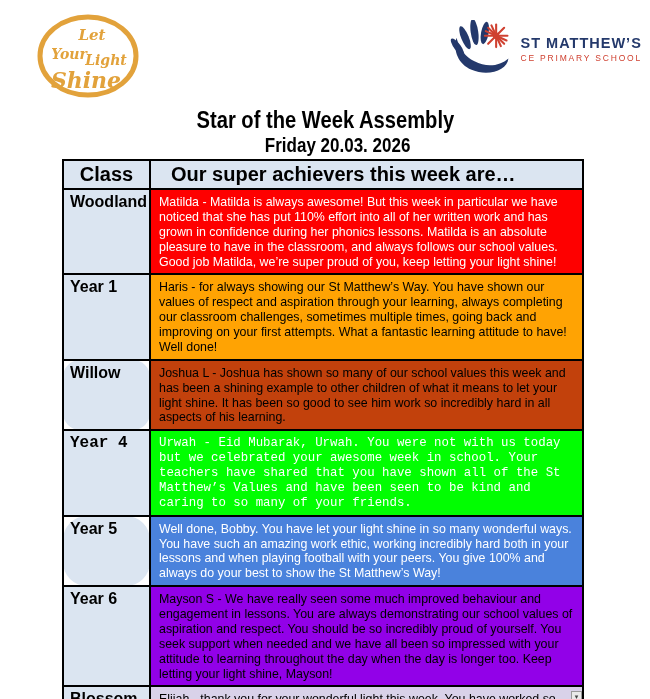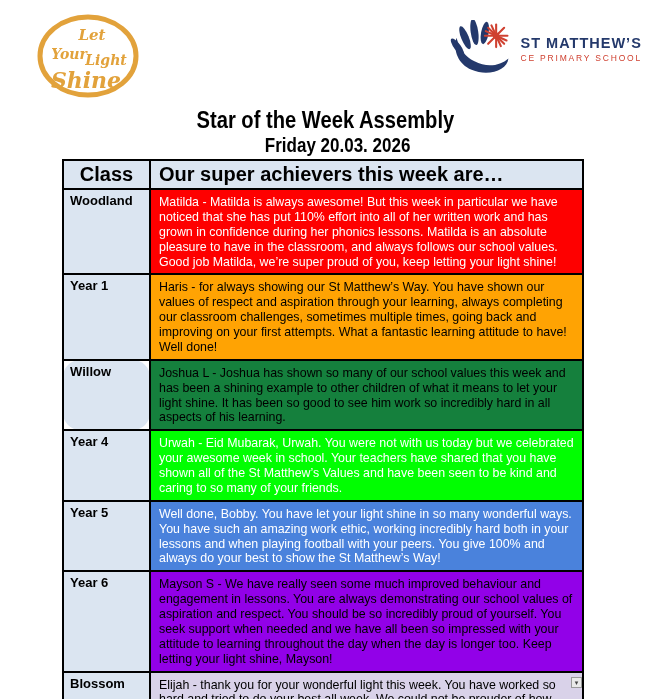--- a/index.html
+++ b/index.html
@@ -30,23 +30,23 @@
   table.star-table {
     position:absolute; left:62px; top:159px; width:522px;
     border-collapse:collapse; table-layout:fixed;
   }
   .star-table td, .star-table th { border:2px solid #000; vertical-align:top; }
   .star-table col.c-class { width:87px; }
   th.h-class {
     font-size:20px; font-weight:bold; text-align:center; vertical-align:middle; padding:2px 0;
   }
   th.h-achievers {
-    font-size:20px; font-weight:bold; text-align:left; vertical-align:middle; padding:2px 0 2px 8px;
+    font-size:20px; font-weight:bold; text-align:left; vertical-align:middle; padding:2px 0 2px 20px;
   }
-  td.class-cell { font-size:13px; font-weight:bold; padding:3px 4px 19px 6px; }
+  td.class-cell { font-size:16px; font-weight:bold; padding:3px 4px 19px 6px; }
   td.msg-cell { font-size:12.4px; line-height:1.2; padding:5px 7px 4px 8px; position:relative; }
   .dd-marker {
     position:absolute; top:4px; right:0px; width:11px; height:11px;
     background:#e9e9e9; border:1px solid #9a9a9a; font-size:7px; line-height:9px;
     text-align:center; color:#444; cursor:default;
   }
 </style>
 </head>
 <body>
 
@@ -114,30 +114,30 @@
     <td class="msg-cell" style="background-color: rgb(254, 0, 0); color: rgb(255, 255, 255);">Matilda - Matilda is always awesome! But this week in particular we have noticed that she has put 110% effort into all of her written work and has grown in confidence during her phonics lessons. Matilda is an absolute pleasure to have in the classroom, and always follows our school values. Good job Matilda, we’re super proud of you, keep letting your light shine!</td>
   </tr>
 
   <tr style="height:73px;">
     <td class="class-cell" style="background-color: rgb(219, 229, 241);">Year 1</td>
     <td class="msg-cell" style="background-color: rgb(255, 163, 3); color: rgb(0, 0, 0);">Haris - for always showing our St Matthew’s Way. You have shown our values of respect and aspiration through your learning, always completing our classroom challenges, sometimes multiple times, going back and improving on your first attempts. What a fantastic learning attitude to have! Well done!</td>
   </tr>
 
   <tr style="height:52px;">
     <td class="class-cell" style="background-color: rgb(219, 229, 241); border-radius: 17px;">Willow</td>
-    <td class="msg-cell" style="background-color: #15803d; color: rgb(0, 0, 0); margin-left: 24px;">Joshua L - Joshua has shown so many of our school values this week and has been a shining example to other children of what it means to let your light shine. It has been so good to see him work so incredibly hard in all aspects of his learning.</td>
+    <td class="msg-cell" style="background-color: #c2410c; color: rgb(0, 0, 0); margin-left: 24px;">Joshua L - Joshua has shown so many of our school values this week and has been a shining example to other children of what it means to let your light shine. It has been so good to see him work so incredibly hard in all aspects of his learning.</td>
   </tr>
 
-  <tr style="height:53px;">
+  <tr style="height:53px;font-family:Liberation Mono, monospace;">
     <td class="class-cell" style="background-color: rgb(219, 229, 241);">Year 4</td>
     <td class="msg-cell" style="background-color: rgb(1, 254, 1); color: rgb(255, 255, 255);">Urwah - Eid Mubarak, Urwah. You were not with us today but we celebrated your awesome week in school. Your teachers have shared that you have shown all of the St Matthew’s Values and have been seen to be kind and caring to so many of your friends.</td>
   </tr>
 
   <tr style="height:62px;">
-    <td class="class-cell" style="background-color: rgb(219, 229, 241);">Year 5</td>
+    <td class="class-cell" style="background-color: rgb(219, 229, 241); border-radius: 24px;">Year 5</td>
     <td class="msg-cell" style="background-color: rgb(74, 130, 220); color: rgb(255, 255, 255);">Well done, Bobby. You have let your light shine in so many wonderful ways. You have such an amazing work ethic, working incredibly hard both in your lessons and when playing football with your peers. You give 100% and always do your best to show the St Matthew’s Way!</td>
   </tr>
 
   <tr style="height:75px;">
     <td class="class-cell" style="background-color: rgb(219, 229, 241);">Year 6</td>
     <td class="msg-cell" style="background-color: rgb(146, 1, 232); color: rgb(0, 0, 0);">Mayson S - We have really seen some much improved behaviour and engagement in lessons. You are always demonstrating our school values of aspiration and respect. You should be so incredibly proud of yourself. You seek support when needed and we have all been so impressed with your attitude to learning throughout the day when the day is longer too. Keep letting your light shine, Mayson!</td>
   </tr>
 
   <tr style="height:67px;">
     <td class="class-cell" style="background-color: rgb(219, 229, 241);">Blossom</td>

